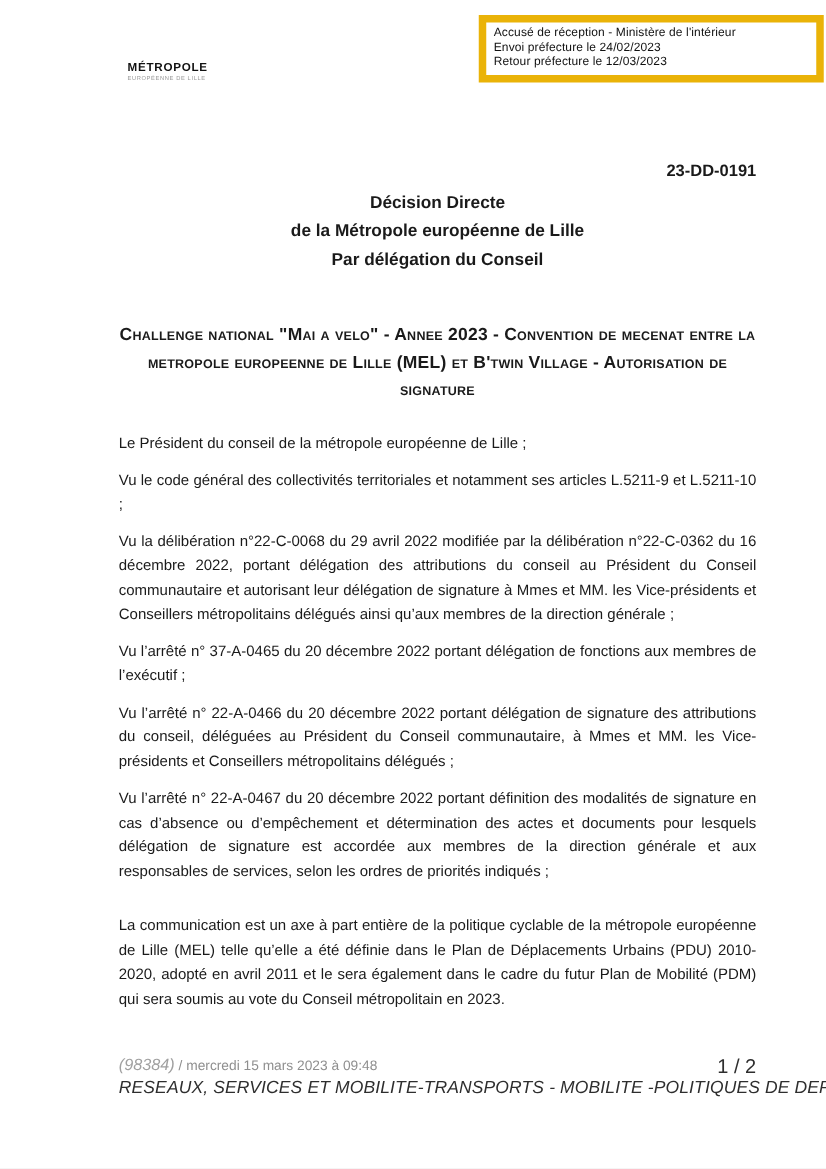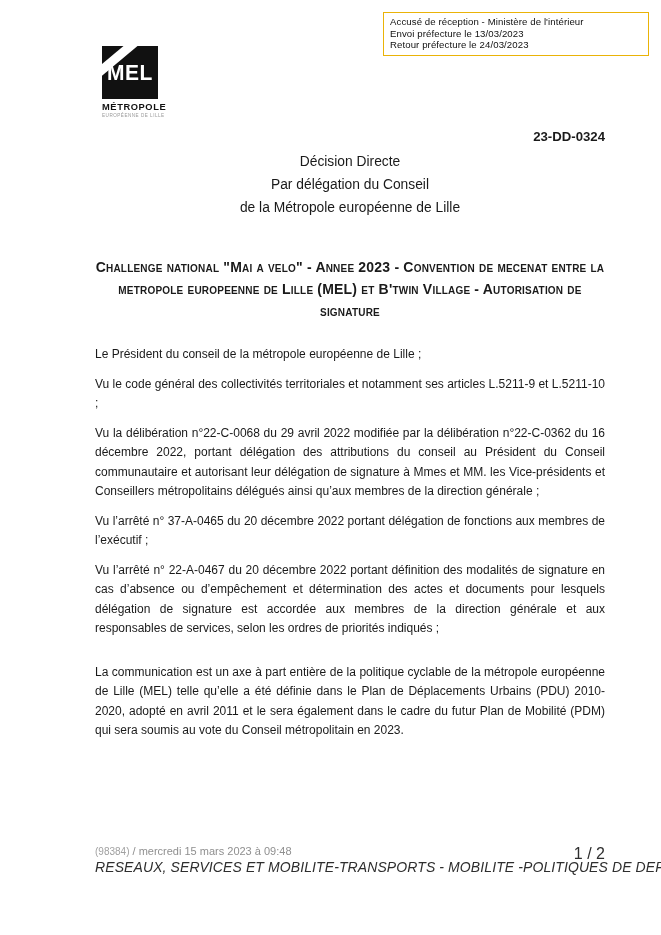--- a/index.html
+++ b/index.html
@@ -10,21 +10,21 @@
     margin:0 auto;
     background:#ffffff;
     font-family:"Liberation Sans", sans-serif;
     color:#1a1a1a;
     overflow:hidden;
   }
 
   
   .stamp {
     position:absolute; top:12px; left:383px; width:252px;
-    border:1px solid #eab308;
+    border:6px solid #eab308;
     background:#fff;
     padding:3px 6px 4px 6px;
     font-size:9.6px; line-height:11.6px;
     color:#111;
     letter-spacing:0.1px;
     white-space:nowrap;
   }
 
   
   .logo-block { position:absolute; top:46px; left:102px; width:62px; text-align:left; }
@@ -40,85 +40,82 @@
     position:absolute; left:0; right:0; top:14px;
     color:#fff; font-weight:bold; font-size:21px; text-align:center;
     letter-spacing:0.5px; transform:scaleY(1.08);
   }
   .logo-name { font-weight:bold; font-size:9.3px; letter-spacing:0.6px; color:#111; margin-top:3px; white-space:nowrap;text-align:center; }
   .logo-subtitle { font-size:4.6px; letter-spacing:0.5px; color:#9a9a9a; margin-top:1px; white-space:nowrap; }
 
   
   .content { position:absolute; top:129px; left:95px; width:510px; }
   .doc-number { text-align:right; font-weight:bold; font-size:13.2px; margin:0 0 6px 0; }
-  .title-line { text-align:center; font-weight:normal; font-size:13.8px; line-height:23px; }
+  .title-line { text-align:center; font-weight:bold; font-size:13.8px; line-height:23px; }
 
   .subject {
     margin-top:37px;
     text-align:center; font-weight:bold;
     font-size:14px; line-height:22px;
     font-variant:small-caps;
     letter-spacing:0.2px;
   }
 
   .body-text { margin-top:23px; }
   .body-text p {
     margin:0 0 10px 0;
     font-size:12px; line-height:19.5px;
     text-align:justify;
   }
   .body-text p:last-child { margin-bottom:0;margin-top:24px; }
 
   
   .footer { position:absolute; left:95px; right:56px; top:845px; }
   .footer-line1 { font-size:11px; color:#8f8f8f; line-height:13px; }
-  .footer-ref { font-size:10px; color:#a0a0a0; }
+  .footer-ref { font-size:13px; font-style:italic; color:#a0a0a0; }
   .footer-line2 {
     font-size:14px; font-style:italic; color:#2e2e2e;
     letter-spacing:0.1px; margin-top:1px; white-space:nowrap;
   }
   .footer-page {
     position:absolute; right:0; top:0;
     font-size:16px; color:#2e2e2e;
   }
 </style>
 </head>
 <body>
 
 <div class="page">
 
   <div class="stamp">
     <div>Accusé de réception - Ministère de l'intérieur</div>
-    <div>Envoi préfecture le 13/03/2023</div>
-    <div>Retour préfecture le 24/03/2023</div>
+    <div>Envoi préfecture le 24/02/2023</div>
+    <div>Retour préfecture le 12/03/2023</div>
   </div>
 
   <div class="logo-block">
-    <div class="logo-square">
-      <div class="notch"></div>
-      <div class="acronym">MEL</div>
-    </div>
     <div class="logo-name">MÉTROPOLE</div>
     <div class="logo-subtitle">EUROPÉENNE DE LILLE</div>
   </div>
 
   <div class="content">
-    <div class="doc-number">23-DD-0324</div>
+    <div class="doc-number">23-DD-0191</div>
 
     <div class="title-line">Décision Directe</div>
+    <div class="title-line">de la Métropole européenne de Lille</div>
     <div class="title-line">Par délégation du Conseil</div>
-    <div class="title-line">de la Métropole européenne de Lille</div>
 
     <div class="subject">Challenge national "Mai a velo" - Annee 2023 - Convention de mecenat entre la metropole europeenne de Lille (MEL) et B'twin Village - Autorisation de signature</div>
 
     <div class="body-text">
       <p>Le Président du conseil de la métropole européenne de Lille ;</p>
       <p>Vu le code général des collectivités territoriales et notamment ses articles L.5211-9 et L.5211-10 ;</p>
       <p>Vu la délibération n°22-C-0068 du 29 avril 2022 modifiée par la délibération n°22-C-0362 du 16 décembre 2022, portant délégation des attributions du conseil au Président du Conseil communautaire et autorisant leur délégation de signature à Mmes et MM. les Vice-présidents et Conseillers métropolitains délégués ainsi qu’aux membres de la direction générale ;</p>
       <p>Vu l’arrêté n° 37-A-0465 du 20 décembre 2022 portant délégation de fonctions aux membres de l’exécutif ;</p>
+      <p>Vu l’arrêté n° 22-A-0466 du 20 décembre 2022 portant délégation de signature des attributions du conseil, déléguées au Président du Conseil communautaire, à Mmes et MM. les Vice-présidents et Conseillers métropolitains délégués ;</p>
       <p>Vu l’arrêté n° 22-A-0467 du 20 décembre 2022 portant définition des modalités de signature en cas d’absence ou d’empêchement et détermination des actes et documents pour lesquels délégation de signature est accordée aux membres de la direction générale et aux responsables de services, selon les ordres de priorités indiqués ;</p>
       <p>La communication est un axe à part entière de la politique cyclable de la métropole européenne de Lille (MEL) telle qu’elle a été définie dans le Plan de Déplacements Urbains (PDU) 2010-2020, adopté en avril 2011 et le sera également dans le cadre du futur Plan de Mobilité (PDM) qui sera soumis au vote du Conseil métropolitain en 2023.</p>
     </div>
   </div>
 
   <div class="footer">
     <div class="footer-line1"><span class="footer-ref">(98384)</span><span> / mercredi 15 mars 2023 à 09:48</span></div>
     <div class="footer-line2">RESEAUX, SERVICES ET MOBILITE-TRANSPORTS - MOBILITE -POLITIQUES DE DEPLACEMENTS</div>
     <div class="footer-page">1 / 2</div>
   </div>

